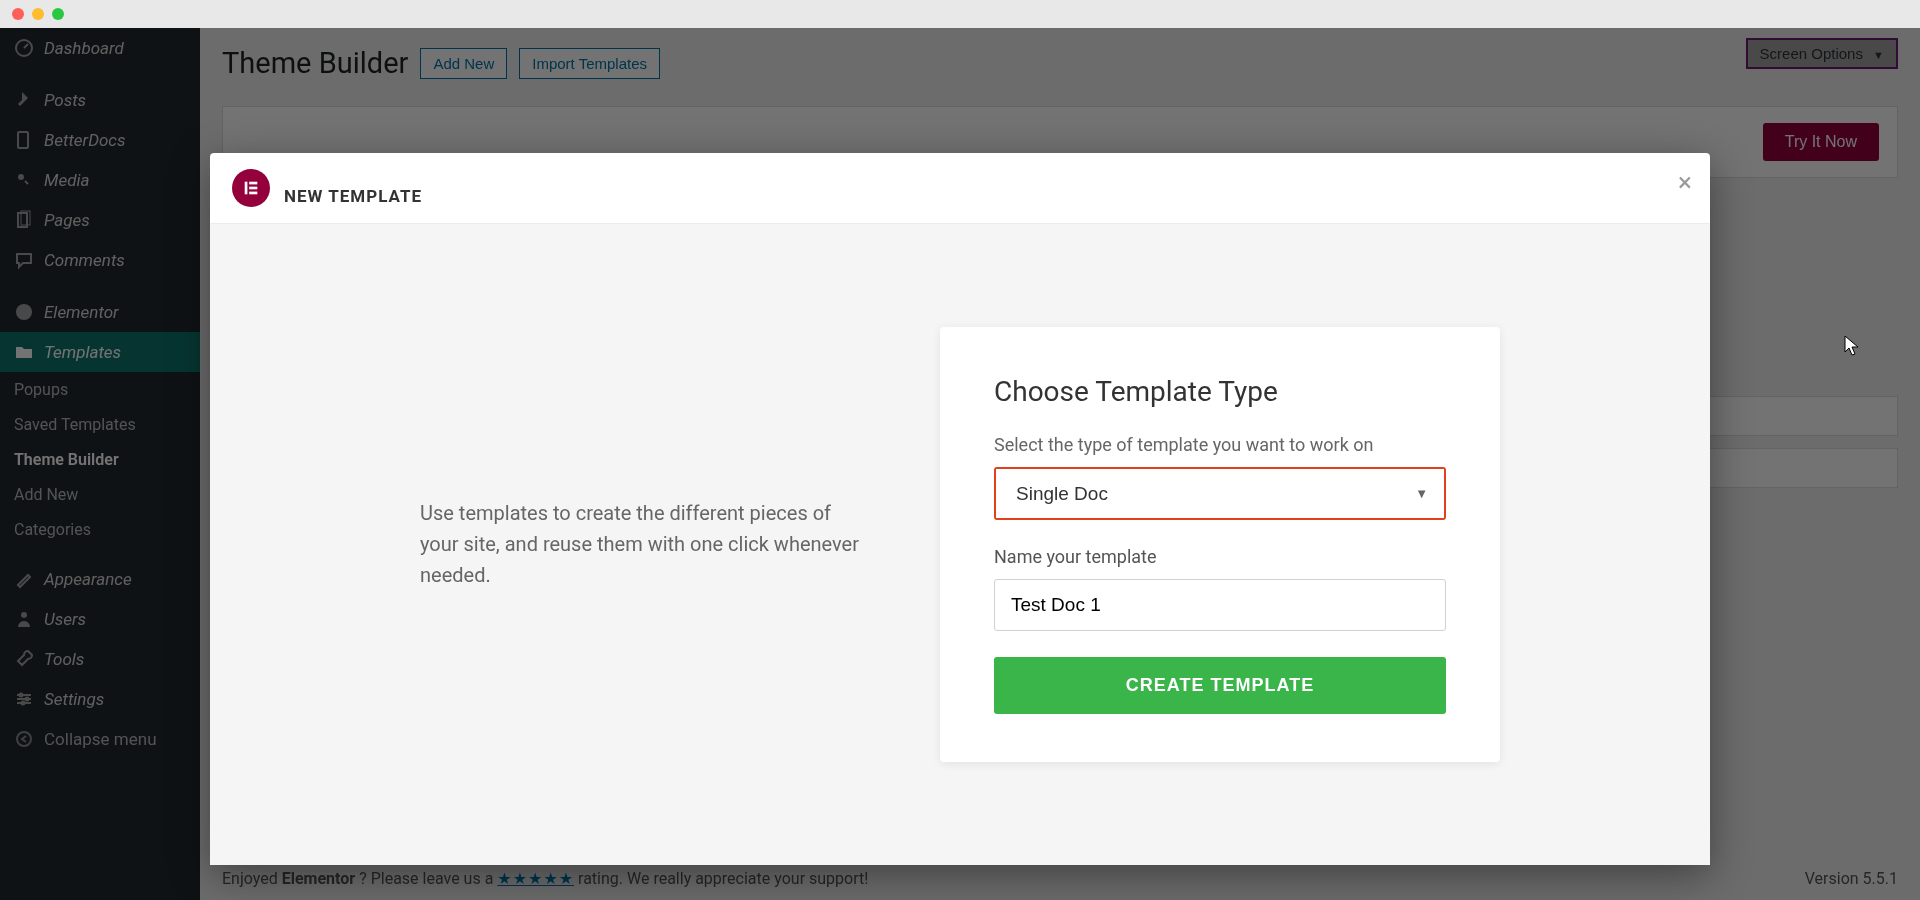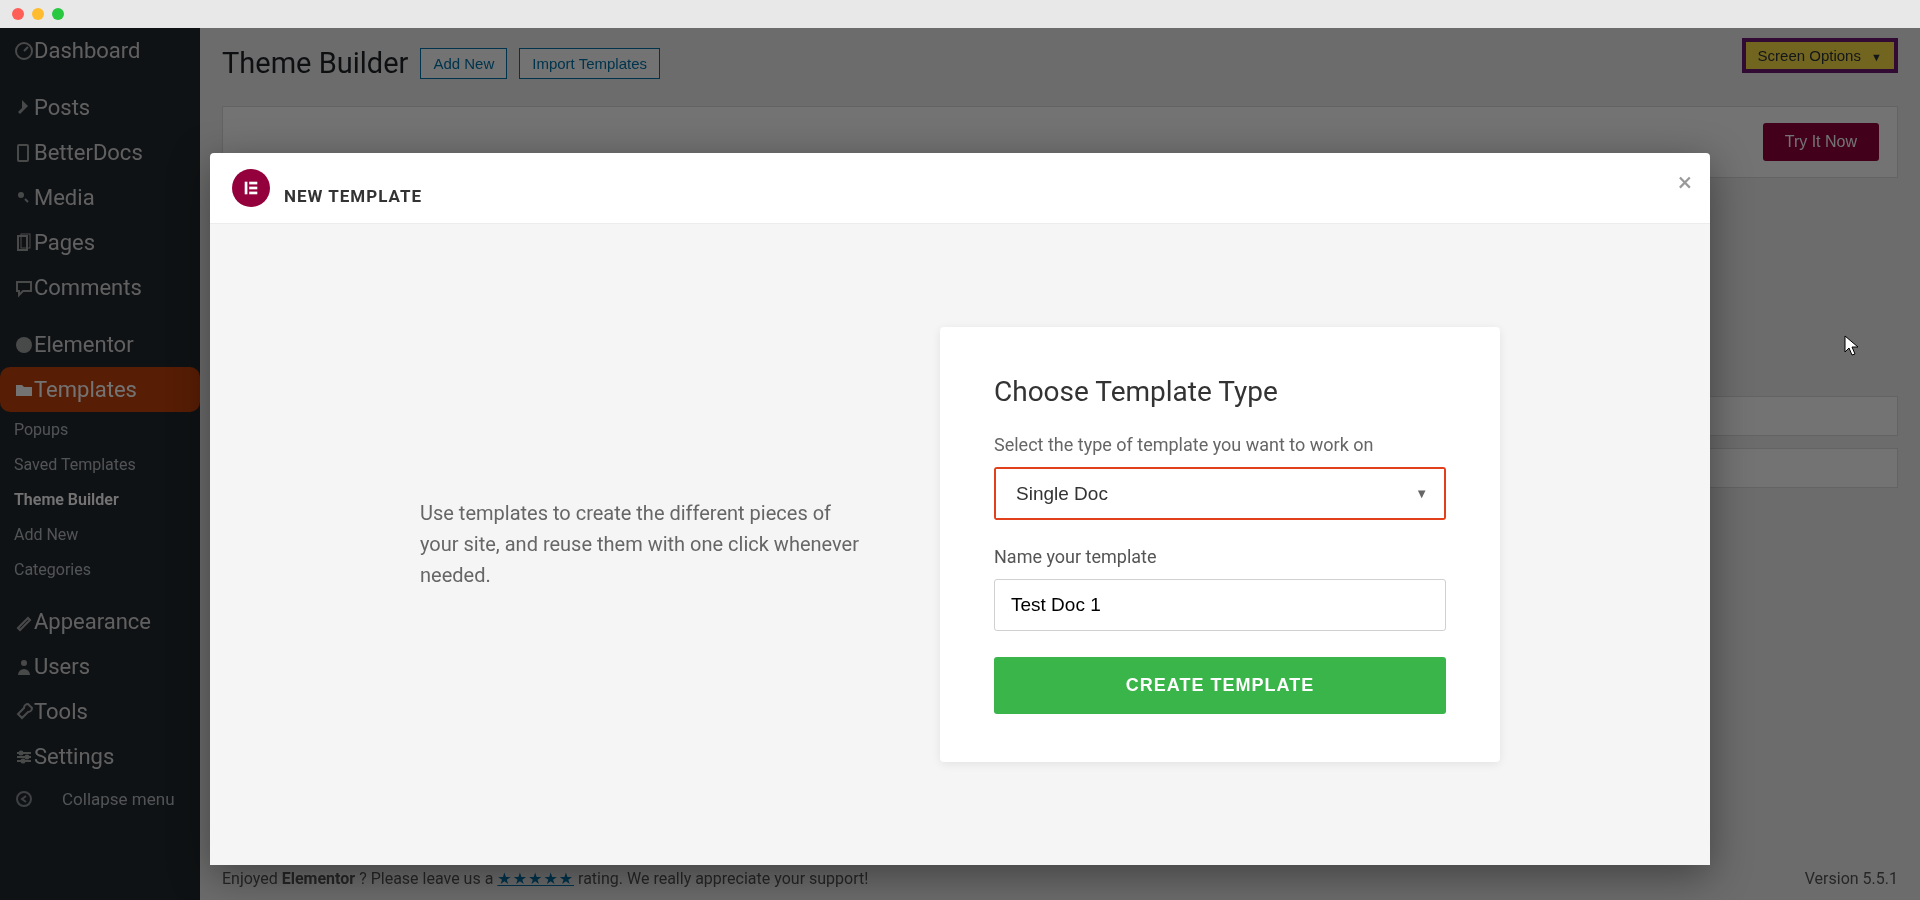--- a/index.html
+++ b/index.html
@@ -9,40 +9,40 @@
 .mac-titlebar { height: 28px; background: #e8e8e8; display: flex; align-items: center; padding-left: 12px; gap: 8px; }
 .mac-dot { width: 12px; height: 12px; border-radius: 50%; }
 .mac-red { background: #ff5f57; }
 .mac-yellow { background: #febc2e; }
 .mac-green { background: #28c840; }
 
 .app { display: flex; height: calc(900px - 28px); position: relative; }
 
 
 .sidebar { width: 200px; background: #23282d; color: #eee; font-size: 17px; display: flex; flex-direction: column; }
-.sidebar-item { display: flex; align-items: center; padding: 10px 14px; color: #d6d6d6; cursor: pointer; font-size: 22px; }
-.sidebar-item.active { background: #c2410c; color: #fff; position: relative; border-radius: 10px; }
+.sidebar-item { display: flex; align-items: center; padding: 10px 14px; color: #d6d6d6; cursor: pointer; gap: 10px; font-size: 17px; font-style: italic; }
+.sidebar-item.active { background: #0f766e; color: #fff; position: relative; }
 .sidebar-item.active::after { content: ""; position: absolute; right: -8px; top: 50%; transform: translateY(-50%); border: 8px solid transparent; border-right-color: #f0f0f1; }
 .sidebar-sub { padding: 8px 14px 8px 14px; font-size: 16px; color: #b4b9be; cursor: pointer; }
 .sidebar-sub.current { color: #fff; font-weight: 600; }
 .sidebar-icon { width: 20px; height: 20px; display: inline-flex; align-items: center; justify-content: center; opacity: .7; }
 .sidebar-sep { height: 12px; }
-.collapse-item { display:flex; align-items:center; gap:28px; padding:10px 14px; color:#b4b9be; font-size:17px; cursor:pointer; }
+.collapse-item { display:flex; align-items:center; gap:10px; padding:10px 14px; color:#b4b9be; font-size:17px; cursor:pointer; }
 
 
 .main { flex: 1; background: #f0f0f1; position: relative; overflow: hidden; }
 
 .page-header { padding: 18px 22px 10px 22px; display: flex; align-items: center; gap: 12px; }
 .page-title { font-size: 29px; font-weight: 400; color: #1d2327; }
 .outline-btn { border: 1px solid #0073aa; color: #0073aa; background: #fff; padding: 6px 12px; font-size: 15px; cursor: pointer; }
 
 .ribbon { margin: 16px 22px 0 22px; background: #fff; border: 1px solid #dcdcde; height: 72px; display:flex; align-items:center; justify-content:flex-end; padding: 0 18px; }
 .try-btn { background: #92003b; color: #fff; border: none; padding: 10px 22px; font-size: 16px; border-radius: 3px; cursor:pointer; }
 
-.screen-options { position: absolute; top: 10px; right: 22px; border: 4px solid #701a75; background: #fde047; color: #2c3338; padding: 5px 12px; font-size: 15px; cursor:pointer; }
+.screen-options { position: absolute; top: 10px; right: 22px; border: 2px solid #701a75; background: #a3a3a3; color: #2c3338; padding: 5px 12px; font-size: 15px; cursor:pointer; }
 .screen-options .caret { font-size: 11px; margin-left: 6px; }
 
 .blank-panels { margin: 18px 22px; display:flex; flex-direction:column; gap:12px; padding-top: 200px; }
 .blank-panel { height: 40px; background: #fff; border: 1px solid #dcdcde; }
 
 .footer-line { position: absolute; bottom: 12px; left: 22px; font-size: 16px; color: #555; }
 .footer-line .stars { color: #0073aa; letter-spacing: 1px; }
 .version-line { position: absolute; bottom: 12px; right: 22px; font-size: 16px; color: #555; }
 
 

